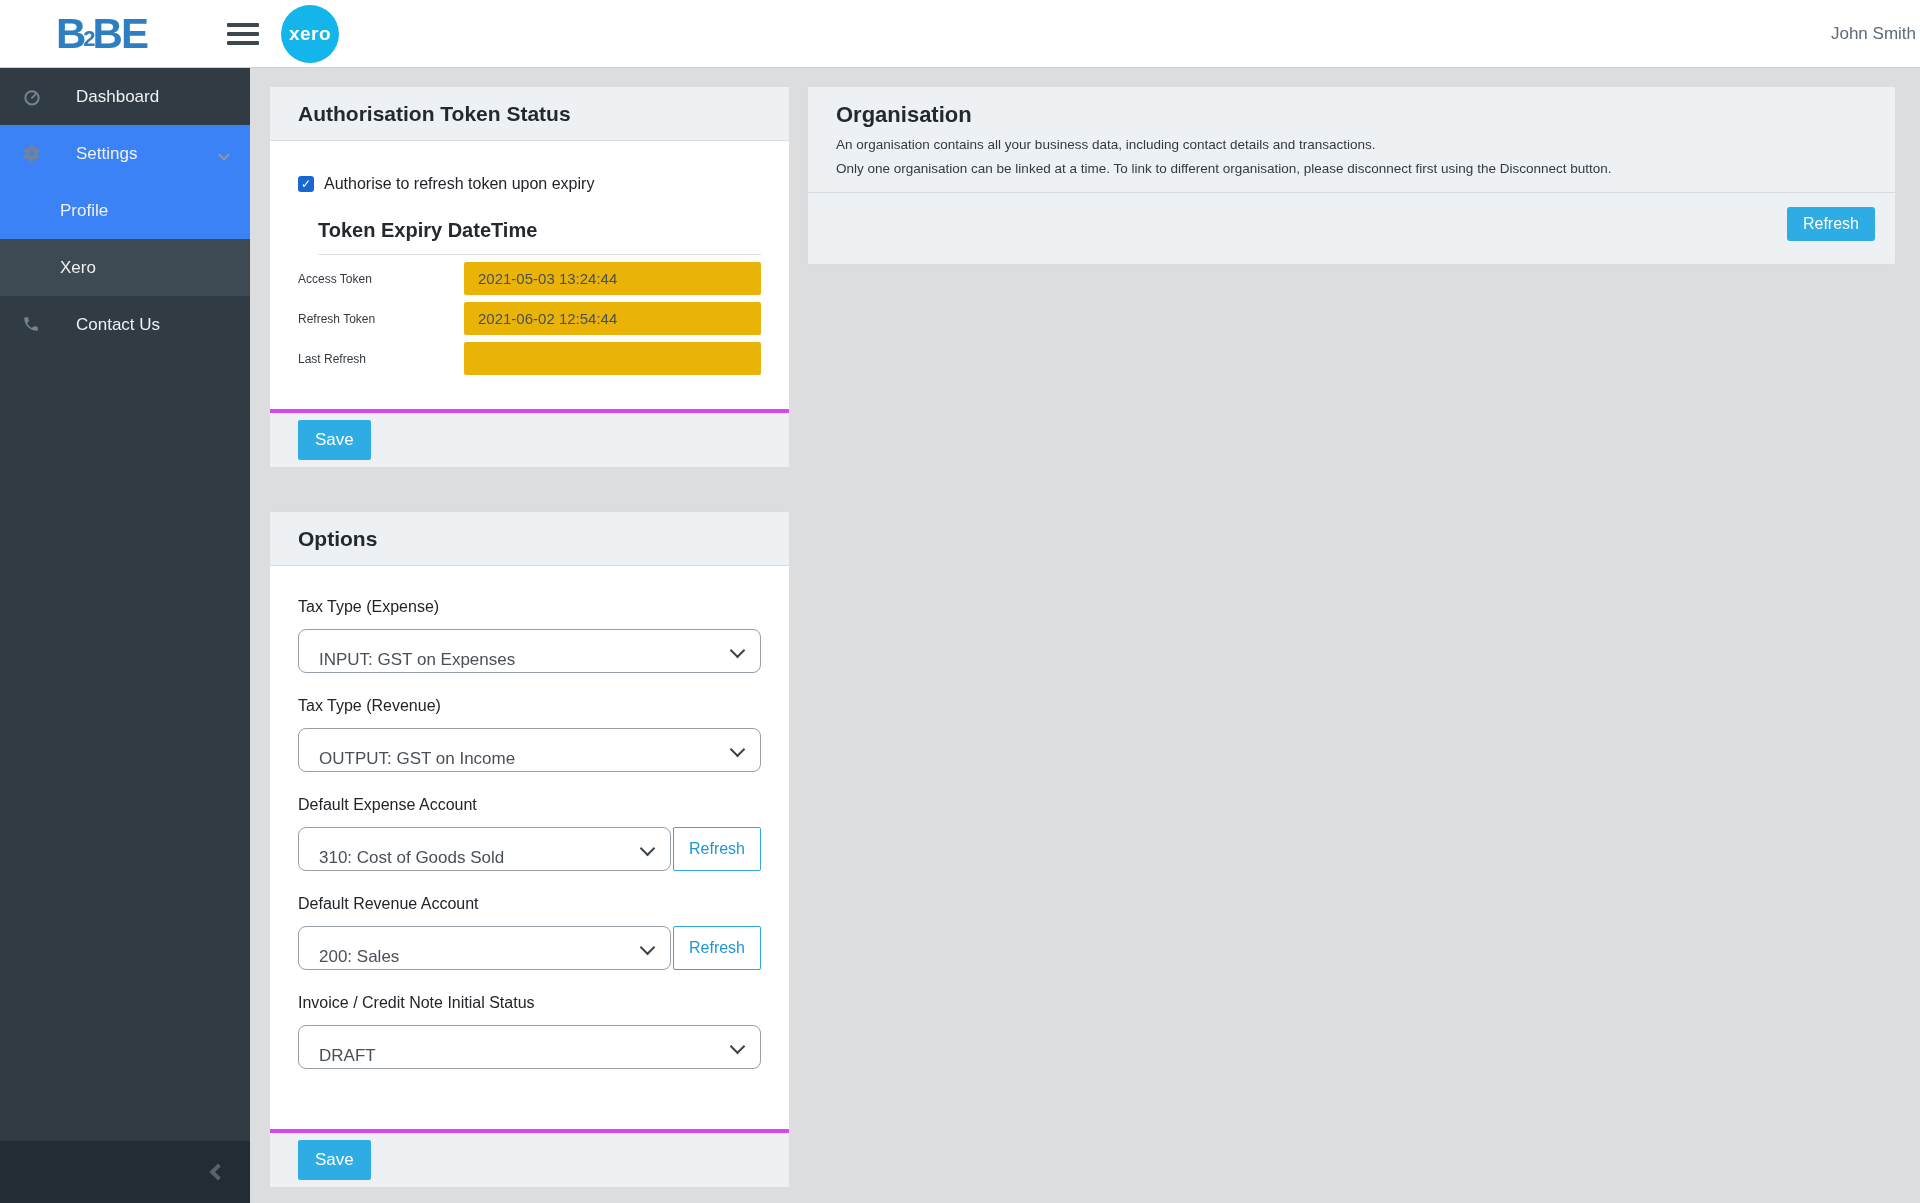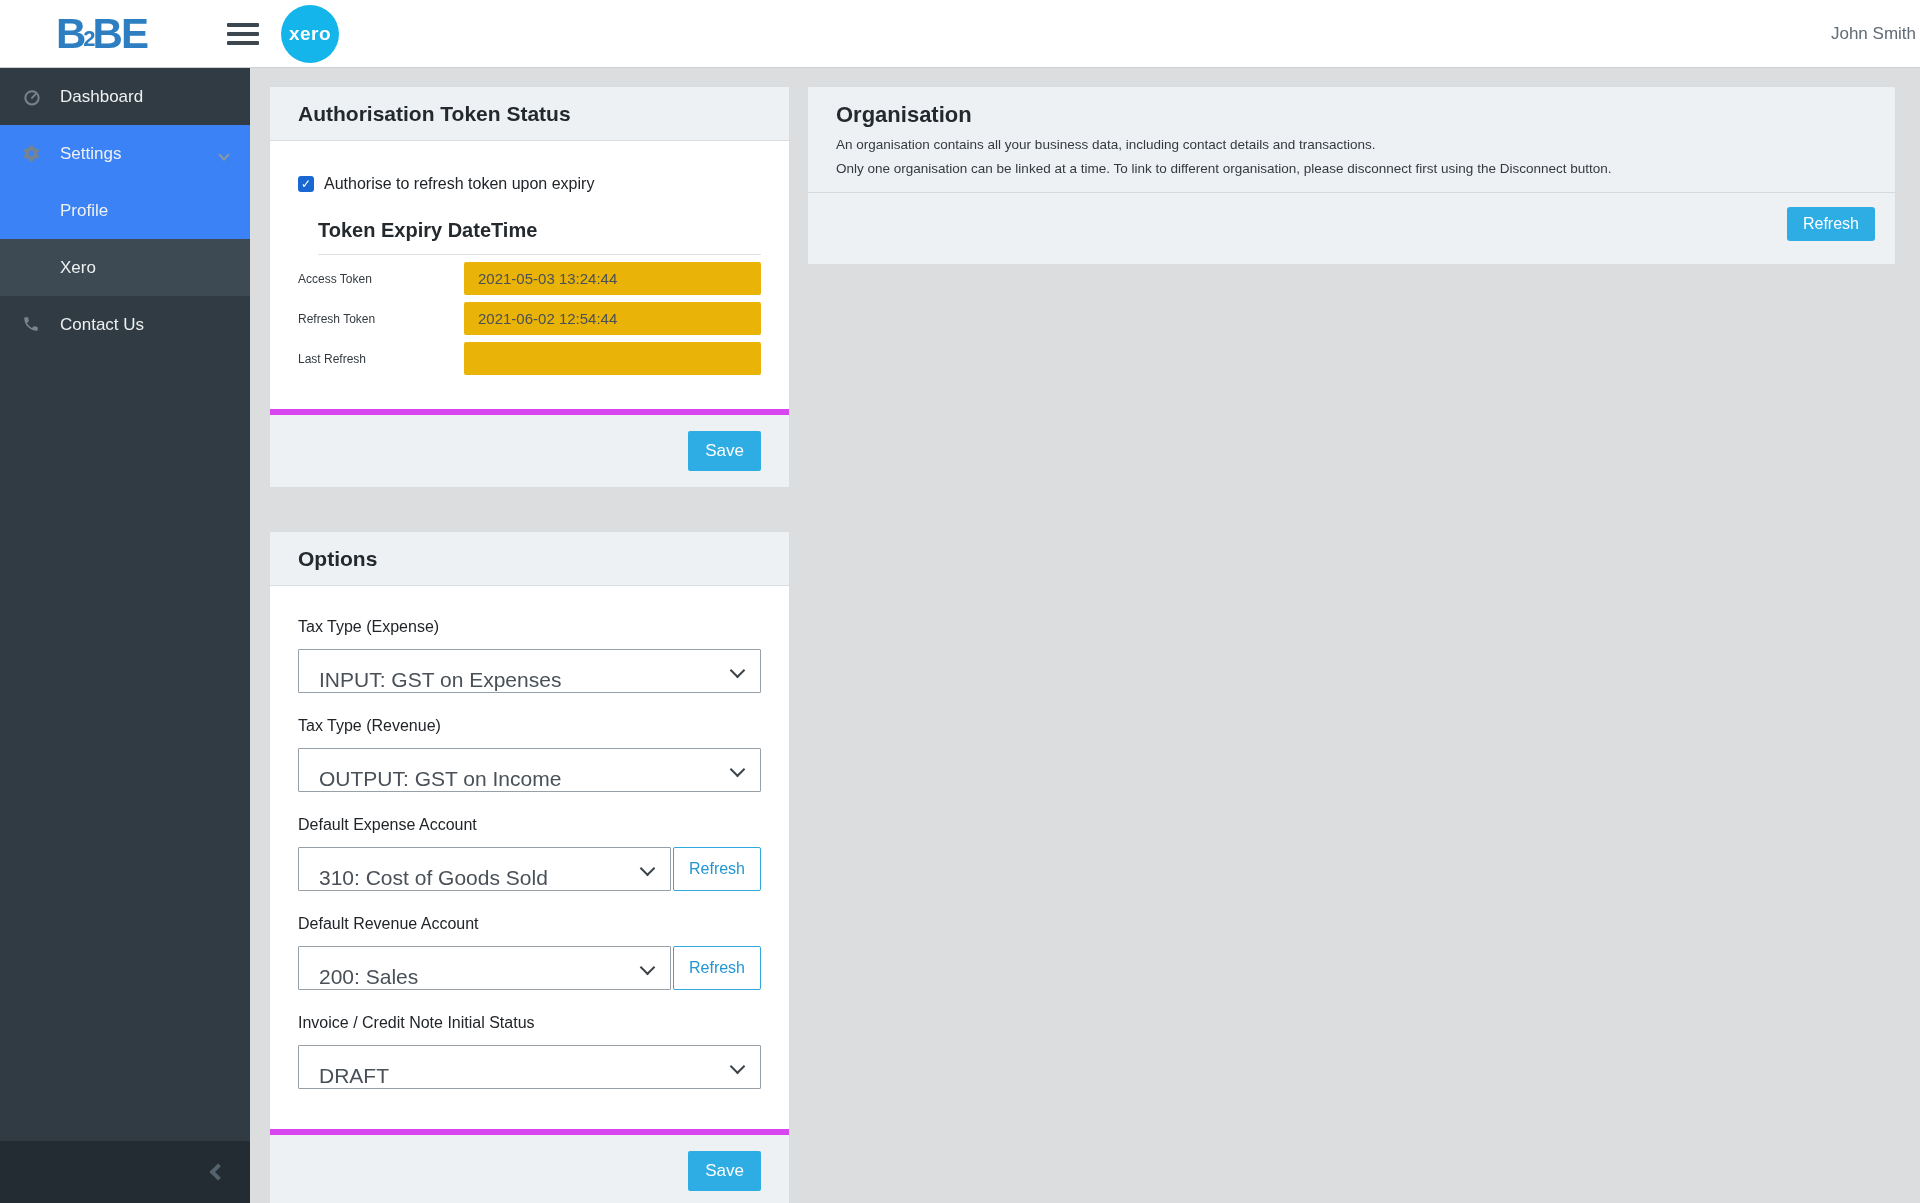--- a/index.html
+++ b/index.html
@@ -19,21 +19,21 @@
     background:#13b5ea; color:#ffffff; display:flex; align-items:center; justify-content:center;
     font-size:19px; font-weight:600; letter-spacing:.5px; }
   .user { margin-left:auto; margin-right:4px; font-size:17px; color:#5f6b76; cursor:pointer; }
 
   
   .frame { display:flex; height:1135px; }
 
   
   .sidebar { width:250px; background:#303b43; display:flex; flex-direction:column; flex-shrink:0; }
   .nav-item { height:57px; display:flex; align-items:center; padding:0 22px; color:#eef1f2;
-    font-size:17px; cursor:pointer; }
+    font-size:17px; cursor:pointer;gap:16px; }
   .nav-item .ico { width:20px; height:20px; margin-right:18px; color:#76848f; flex-shrink:0; }
   .nav-group { background:#3b82f6; }
   .nav-sub { padding-left:60px; }
   .nav-active { background:#3d4a53; }
   .nav-chevron { margin-left:auto; color:#8b98a2; }
   .chev { display:inline-block; width:8px; height:8px; border-right:2px solid currentColor;
     border-bottom:2px solid currentColor; transform:rotate(45deg); }
   .sidebar-fill { flex:1; }
   .collapse-bar { height:62px; background:#242c33; display:flex; align-items:center;
     justify-content:flex-end; padding-right:26px; cursor:pointer; }
@@ -42,22 +42,22 @@
 
   
   .content { flex:1; padding:18px 24px 0 19px; display:flex; align-items:flex-start; }
   .col-left { width:521px; flex-shrink:0; display:flex; flex-direction:column; }
   .col-right { margin-left:17px; flex:1; }
 
   .card { background:#ffffff; border:1px solid #d8dde1; border-radius:2px;
     display:flex; flex-direction:column; }
   .card-header { background:#eef1f4; border-bottom:1px solid #d8dde1; padding:15px 28px 14px 28px; }
   .card-title { font-size:21px; font-weight:700; color:#24292e; }
-  .card-footer { background:#eef1f4; border-top:6px solid #d946ef; padding:16px 28px;
-    display:flex; justify-content:flex-end; }
+  .card-footer { background:#eef1f4; border-top:4px solid #d946ef; padding:7px 28px;
+    display:flex; }
 
   .btn-solid { background:#2dade4; color:#ffffff; border:none; font-size:17px;
     padding:10px 17px; min-width:70px; border-radius:2px; cursor:pointer;
     font-family:"Liberation Sans", sans-serif; }
   .btn-outline { background:#ffffff; color:#2196d3; border:1px solid #2fa9de; font-size:16px;
     width:88px; border-radius:2px; cursor:pointer; font-family:"Liberation Sans", sans-serif; }
 
   
   .auth-body { padding:26px 28px 34px 28px; }
   .check-row { display:flex; align-items:center; margin-top:8px; }
@@ -73,22 +73,22 @@
   .token-value { flex:1; height:33px; background:#eab308; border:none; border-radius:2px;
     font-size:15px; color:#495057; padding:0 14px; font-family:"Liberation Sans", sans-serif; }
 
   
   .options-card { margin-top:43px; height:677px; }
   .options-body { padding:32px 28px 0 28px; flex:1; }
   .field-group { margin-bottom:24px; }
   .field-label { font-size:16px; color:#212529; margin-bottom:13px; }
   .field-row { display:flex; }
   .select-wrap { position:relative; flex:1; }
-  .select-wrap select { width:100%; height:44px; border:1px solid #97a0a6; border-radius:1px;
-    background:#ffffff; font-size:21px; color:#495057; padding:16px 40px 0 20px;
+  .select-wrap select { width:100%; height:44px; border:1px solid #97a0a6; border-radius:8px;
+    background:#ffffff; font-size:17px; color:#495057; padding:16px 40px 0 20px;
     appearance:none; -webkit-appearance:none; -moz-appearance:none; cursor:pointer;
     font-family:"Liberation Sans", sans-serif; }
   .select-wrap::after { content:""; position:absolute; right:18px; top:16px; width:9px; height:9px;
     border-right:2px solid #3c4348; border-bottom:2px solid #3c4348; transform:rotate(45deg);
     pointer-events:none; }
   .field-row .btn-outline { margin-left:2px; flex-shrink:0; }
 
   
   .org-panel { background:#eef1f4; border:1px solid #d8dde1; border-radius:2px; }
   .org-header { padding:15px 28px 16px 28px; }

